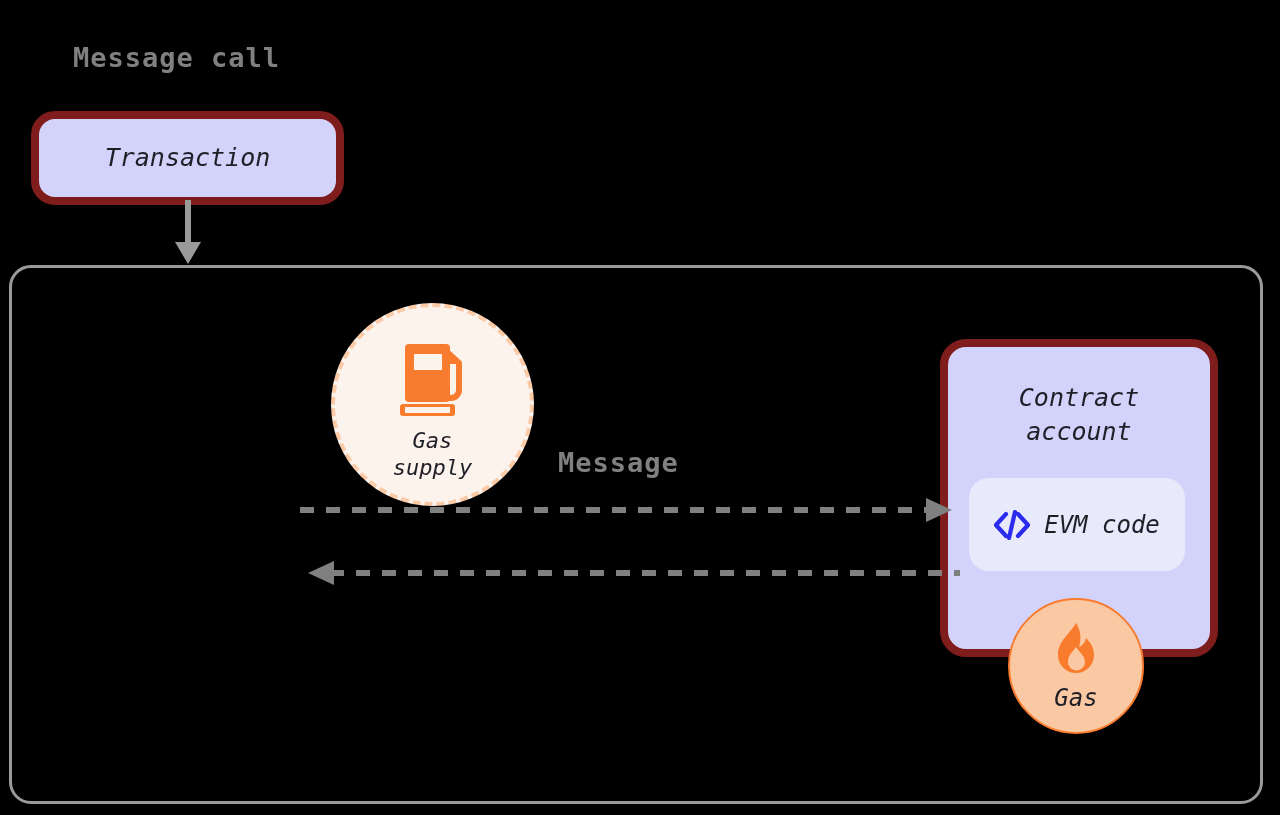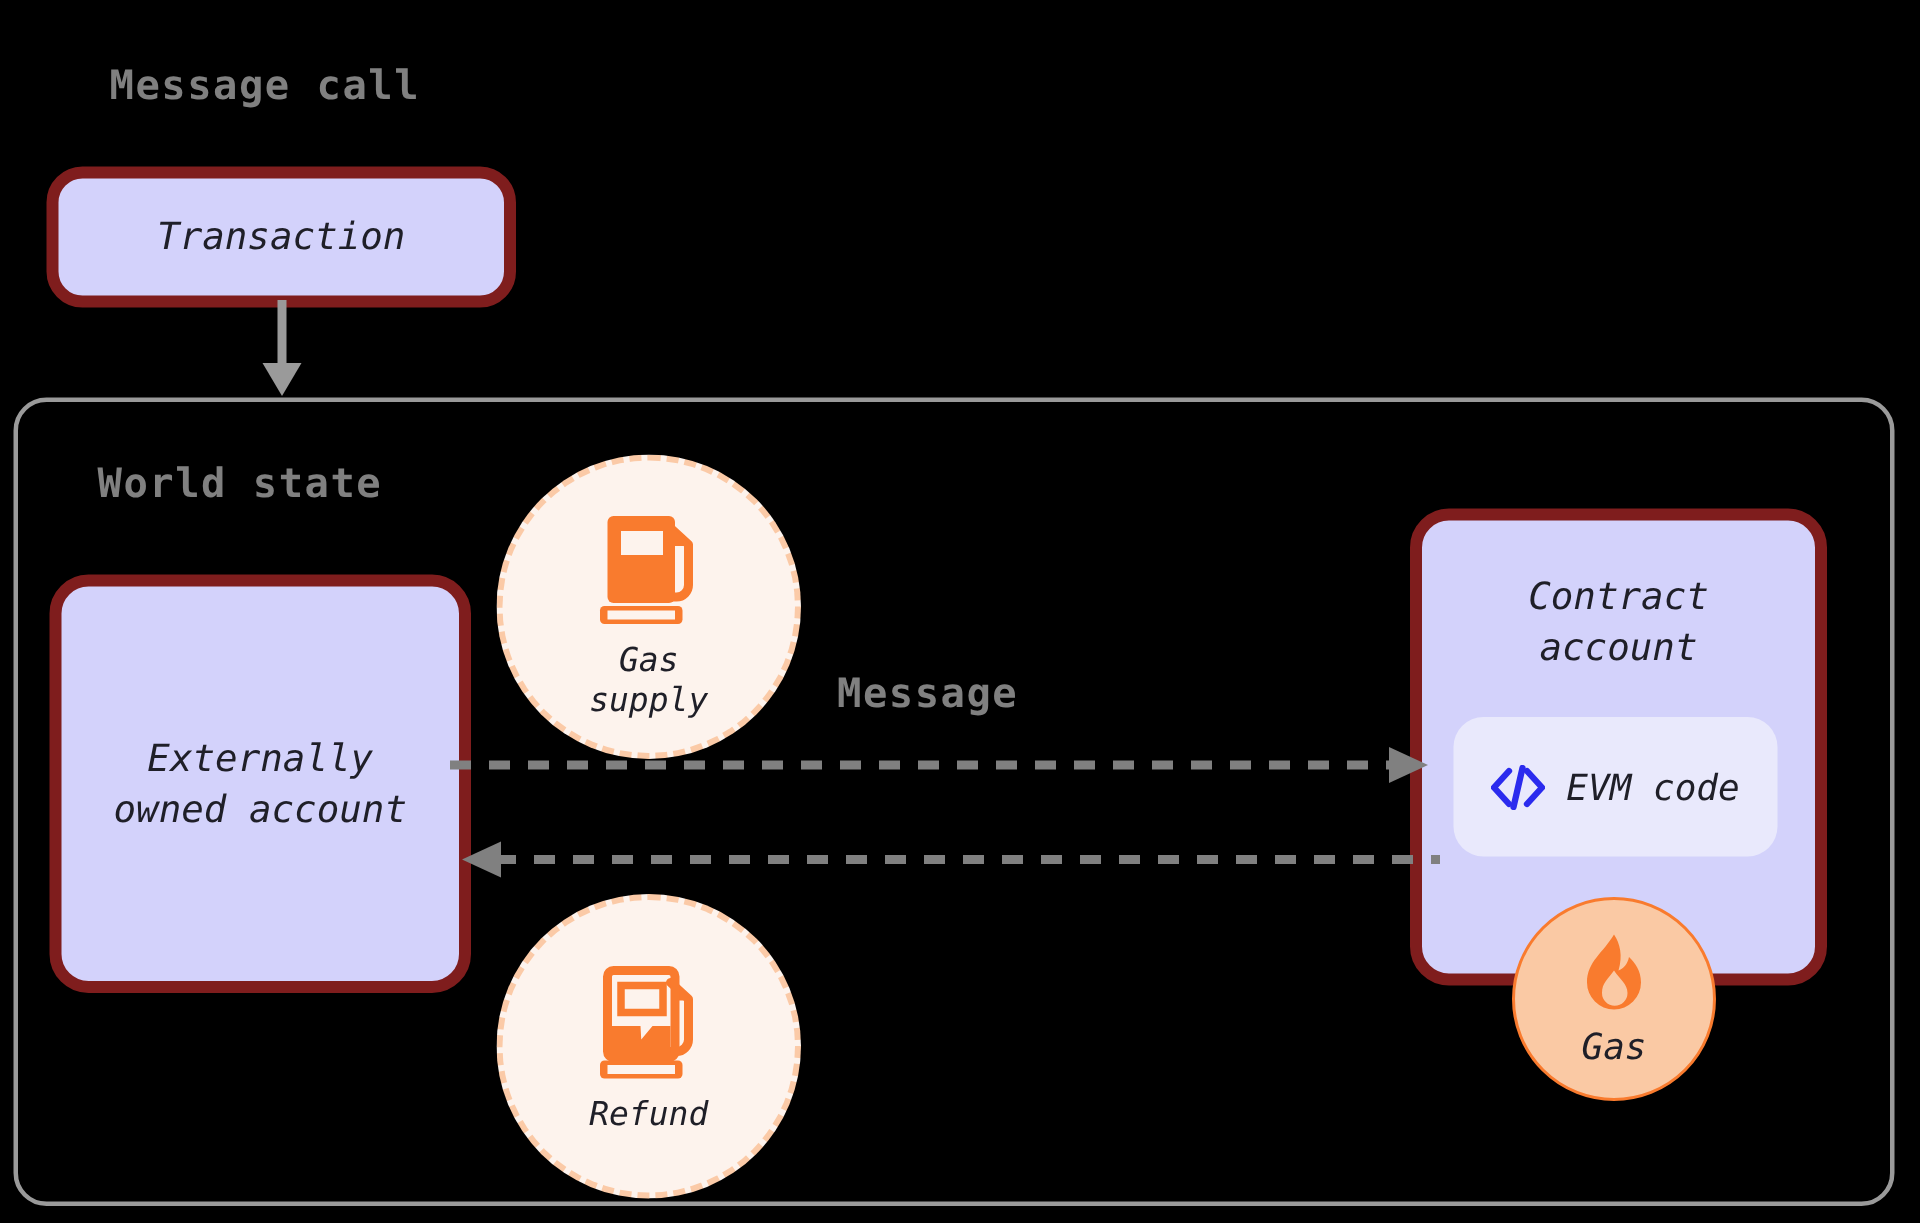--- a/index.html
+++ b/index.html
@@ -182,26 +182,21 @@
     <div class="node-title">Transaction</div>
   </div>
 
   <svg class="connector" id="tx-arrow" viewBox="0 0 80 70">
     <line x1="38" y1="0" x2="38" y2="46" stroke="#9a9a9a" stroke-width="6"></line>
     <polygon points="38,64 25,42 51,42" fill="#9a9a9a"></polygon>
   </svg>
 
   <div id="world-state-frame"></div>
 
-  <div class="section-title" id="world-state-title">World state</div>
-
-  <div class="node" id="eoa-node">
-    <div class="node-title">Externally
-owned account</div>
-  </div>
+
 
   <div class="node" id="contract-node">
     <div class="node-title">Contract
 account</div>
   </div>
 
   <div id="evm-chip">
     <svg class="code-icon" width="36" height="30" viewBox="0 0 36 30">
       <path d="M12 4 L2 15 L12 26" fill="none" stroke="#2b2bee" stroke-width="4.2" stroke-linecap="round" stroke-linejoin="round"></path>
       <path d="M24 4 L34 15 L24 26" fill="none" stroke="#2b2bee" stroke-width="4.2" stroke-linecap="round" stroke-linejoin="round"></path>
@@ -220,37 +215,20 @@
 
       <rect x="17" y="16" width="28" height="16" fill="#fdf3ed"></rect>
 
       <rect x="3" y="66" width="55" height="12" rx="3" fill="#f97b2e"></rect>
       <rect x="8" y="69" width="45" height="6" fill="#fdf3ed"></rect>
     </svg>
     <div class="circle-label">Gas
 supply</div>
   </div>
 
-  <div class="dashed-circle" id="refund-circle">
-    <svg class="pump-icon" width="72" height="82" viewBox="0 0 72 82">
-
-      <path d="M50 14 L62 25 L62 52 A8 8 0 0 1 54 60 L50 60" fill="none" stroke="#f97b2e" stroke-width="6" stroke-linecap="round" stroke-linejoin="round"></path>
-      <path d="M52 14 L64 26 L53 26 Z" fill="#f97b2e"></path>
-
-      <rect x="8" y="6" width="45" height="58" rx="4" fill="none" stroke="#f97b2e" stroke-width="6"></rect>
-
-      <path d="M11 43 L30 43 L30.5 52 L38 43 L50 43 L50 61 L11 61 Z" fill="#f97b2e"></path>
-
-      <rect x="17" y="16" width="28" height="18" fill="none" stroke="#f97b2e" stroke-width="5"></rect>
-
-      <rect x="3" y="66" width="55" height="12" rx="3" fill="#f97b2e"></rect>
-      <rect x="8" y="69" width="45" height="6" fill="#fdf3ed"></rect>
-    </svg>
-    <div class="circle-label">Refund</div>
-  </div>
 
   <svg class="connector" id="message-arrow" viewBox="0 0 660 30">
     <line x1="0" y1="15" x2="630" y2="15" stroke="#808080" stroke-width="6" stroke-dasharray="14 12"></line>
     <polygon points="652,15 626,3 626,27" fill="#808080"></polygon>
   </svg>
   <div class="message-label">Message</div>
 
   <svg class="connector" id="return-arrow" viewBox="0 0 660 30">
     <line x1="30" y1="15" x2="660" y2="15" stroke="#808080" stroke-width="6" stroke-dasharray="14 12"></line>
     <polygon points="8,15 34,3 34,27" fill="#808080"></polygon>

